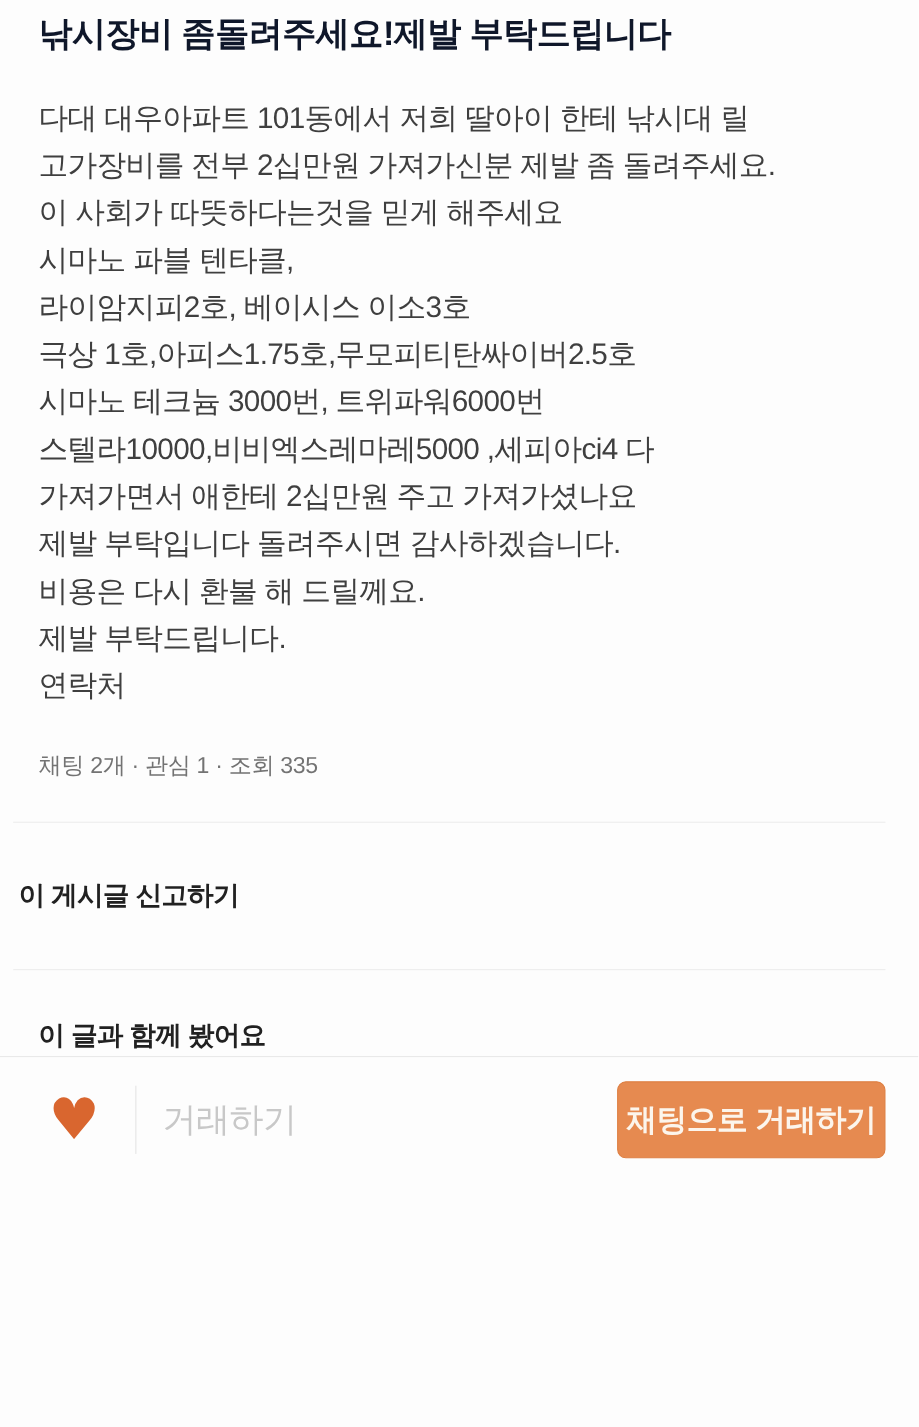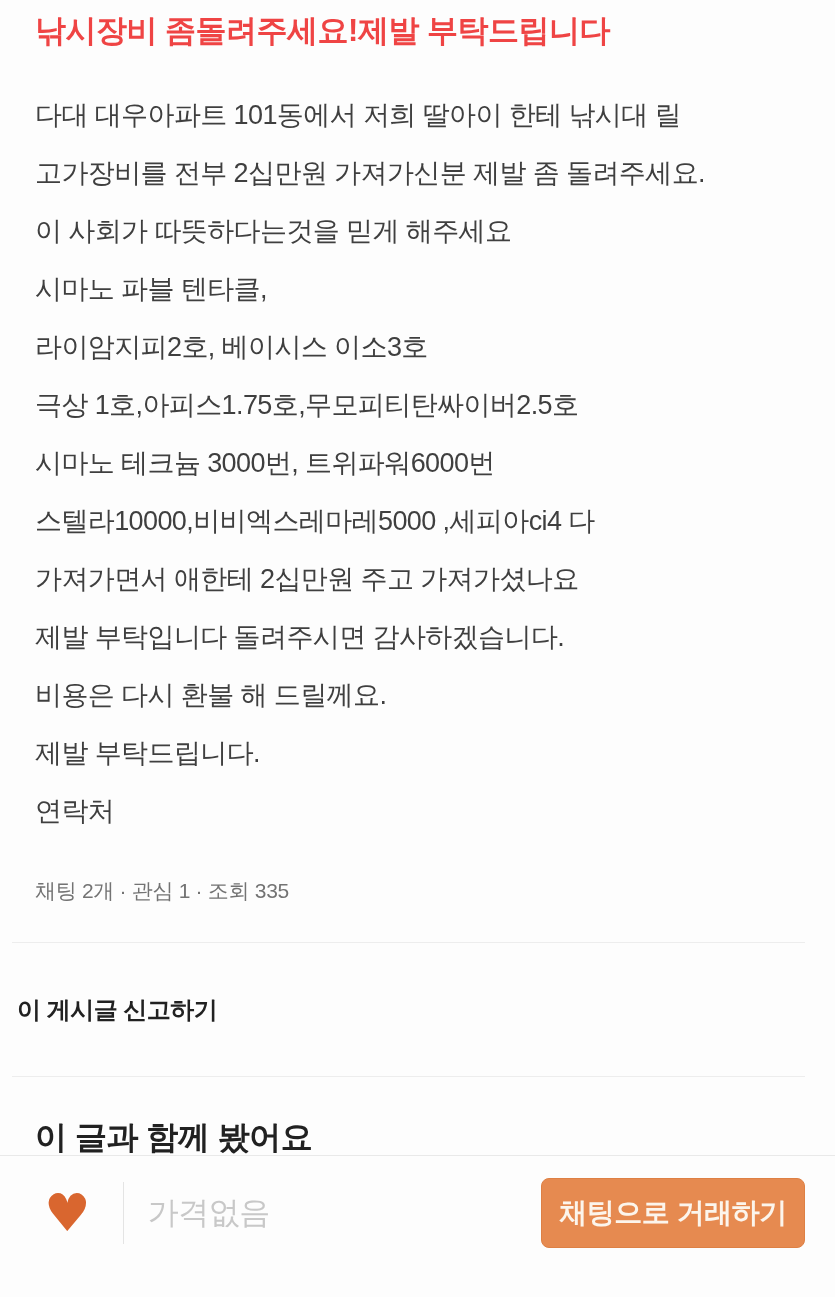--- a/index.html
+++ b/index.html
@@ -9,35 +9,35 @@
     width: 835px; height: 1297px;
     position: relative;
     background: #fdfdfd;
     color: #3d3d3d;
     overflow: hidden;
   }
   .content { padding: 12px 35px 0 35px; }
   .post-title {
     font-size: 31px;
     font-weight: bold;
-    color: #ef4444;
+    color: #0f172a;
     line-height: 38px;
     letter-spacing: -0.5px;
   }
   .post-meta {
     margin-top: 14px;
     font-size: 20px;
     color: #9e9e9e;
     letter-spacing: -0.3px;
   }
   .post-body {
     margin-top: 36px;
     font-size: 27px;
     color: #3f3f3f;
-    line-height: 58px;
+    line-height: 43px;
     letter-spacing: -0.6px;
     white-space: pre-line;
   }
   .post-stats {
     margin-top: 37px;
     font-size: 21px;
     color: #737373;
     letter-spacing: -0.3px;
   }
   .report-section {
@@ -49,21 +49,21 @@
   .report-label {
     font-size: 24px;
     font-weight: bold;
     color: #212121;
     letter-spacing: -0.5px;
     line-height: 30px;
     cursor: pointer;
   }
   .related-heading {
     margin: 45px 35px 0 35px;
-    font-size: 32px;
+    font-size: 24px;
     font-weight: bold;
     color: #212121;
     letter-spacing: -0.5px;
     line-height: 30px;
   }
   .bottom-bar {
     margin-top: 3px;
     border-top: 1px solid #e9e9e9;
     background: #fdfdfd;
     padding: 22px 30px 28px 30px;
@@ -86,21 +86,21 @@
     background: #e4e4e4;
     margin: 0 24px 0 32px;
   }
   .price-label {
     font-size: 31px;
     color: #c8c8c8;
     letter-spacing: -0.5px;
   }
   .bar-spacer { flex: 1; }
   .chat-button {
-    width: 264px;
+    width: 244px;
     height: 70px;
     border: 1px solid #de8044;
     border-radius: 8px;
     background: #e68a50;
     color: #fcf5ec;
     font-size: 28px;
     font-weight: bold;
     letter-spacing: -0.5px;
     font-family: "Liberation Sans", "DejaVu Sans", sans-serif;
     cursor: pointer;
@@ -132,16 +132,16 @@
   <div class="report-label">이 게시글 신고하기</div>
 </div>
 
 <h2 class="related-heading">이 글과 함께 봤어요</h2>
 
 <div class="bottom-bar">
   <button class="fav-button">
     <span>♥</span>
   </button>
   <div class="bar-divider"></div>
-  <div class="price-label">가격없음</div>
+  <div class="price-label">거래하기</div>
   <div class="bar-spacer"></div>
   <button class="chat-button">채팅으로 거래하기</button>
 </div>
 
 </body></html>

